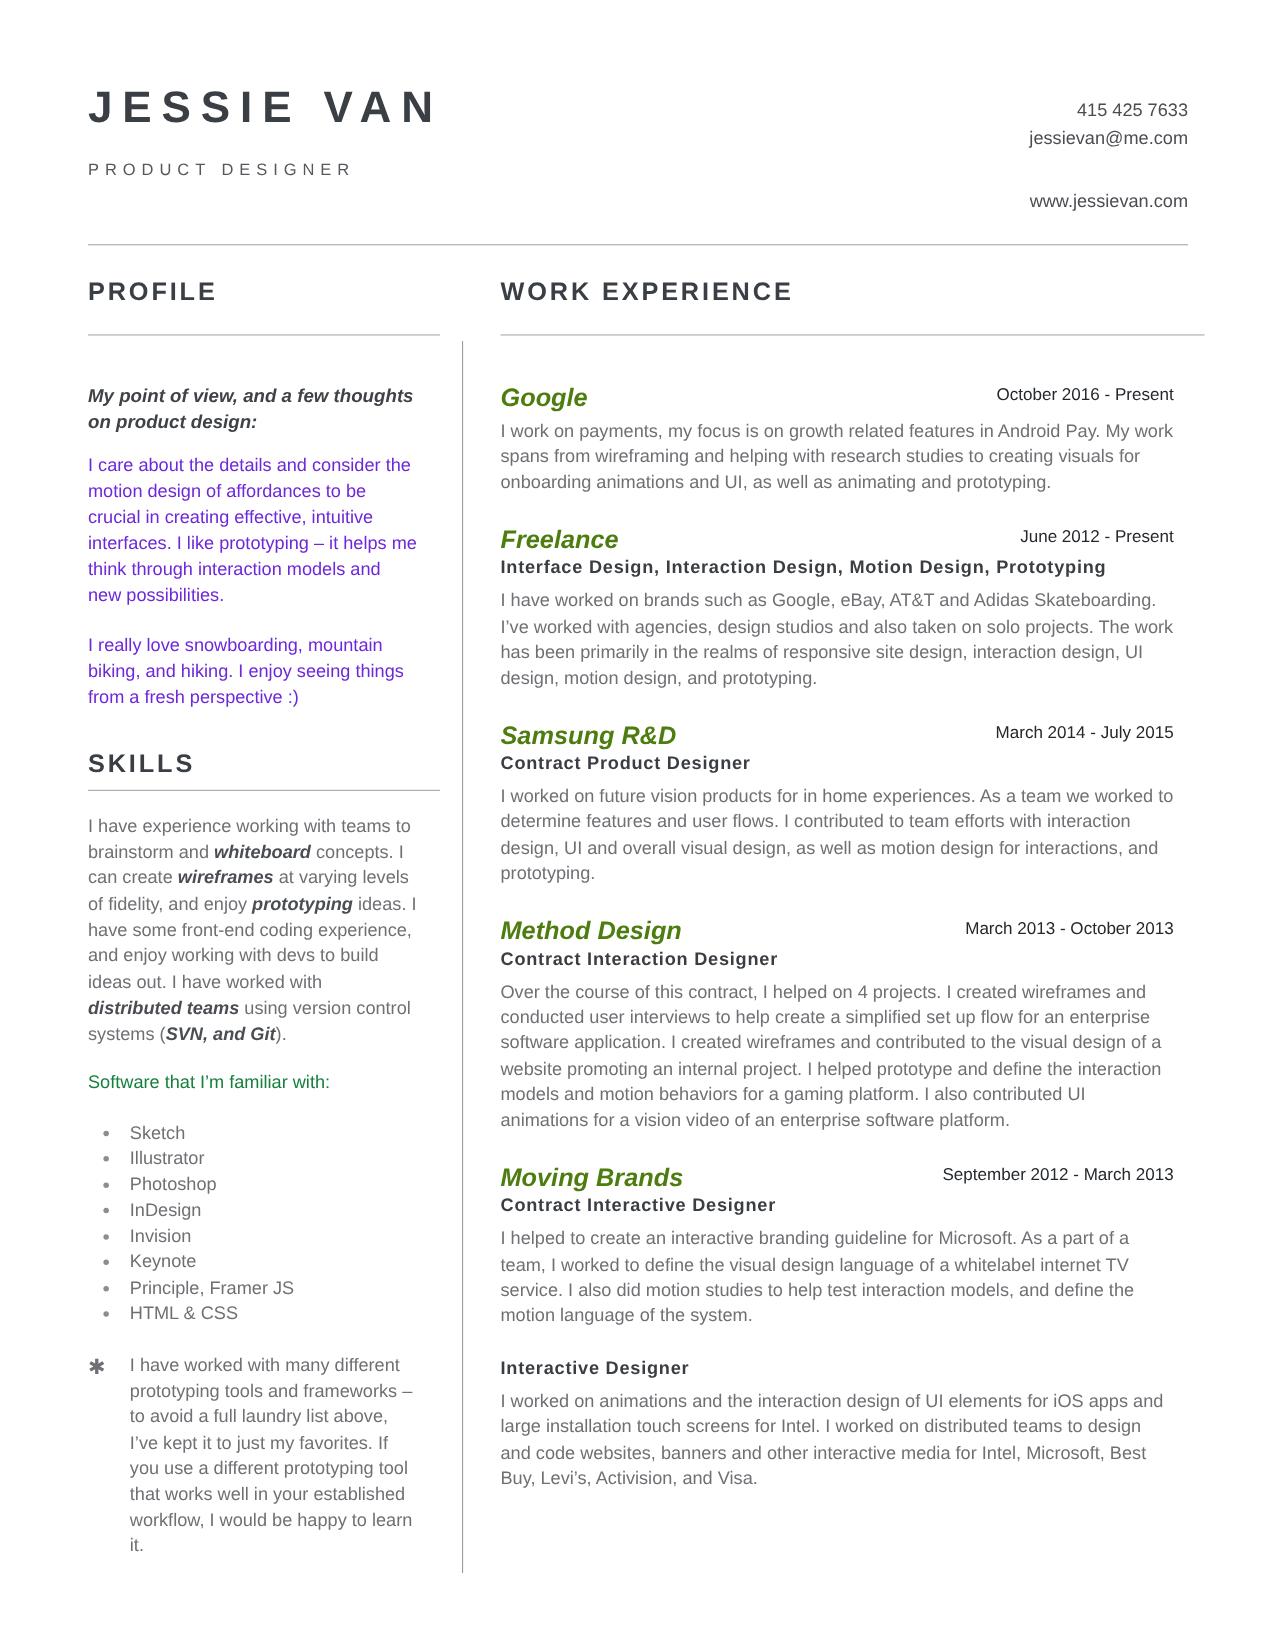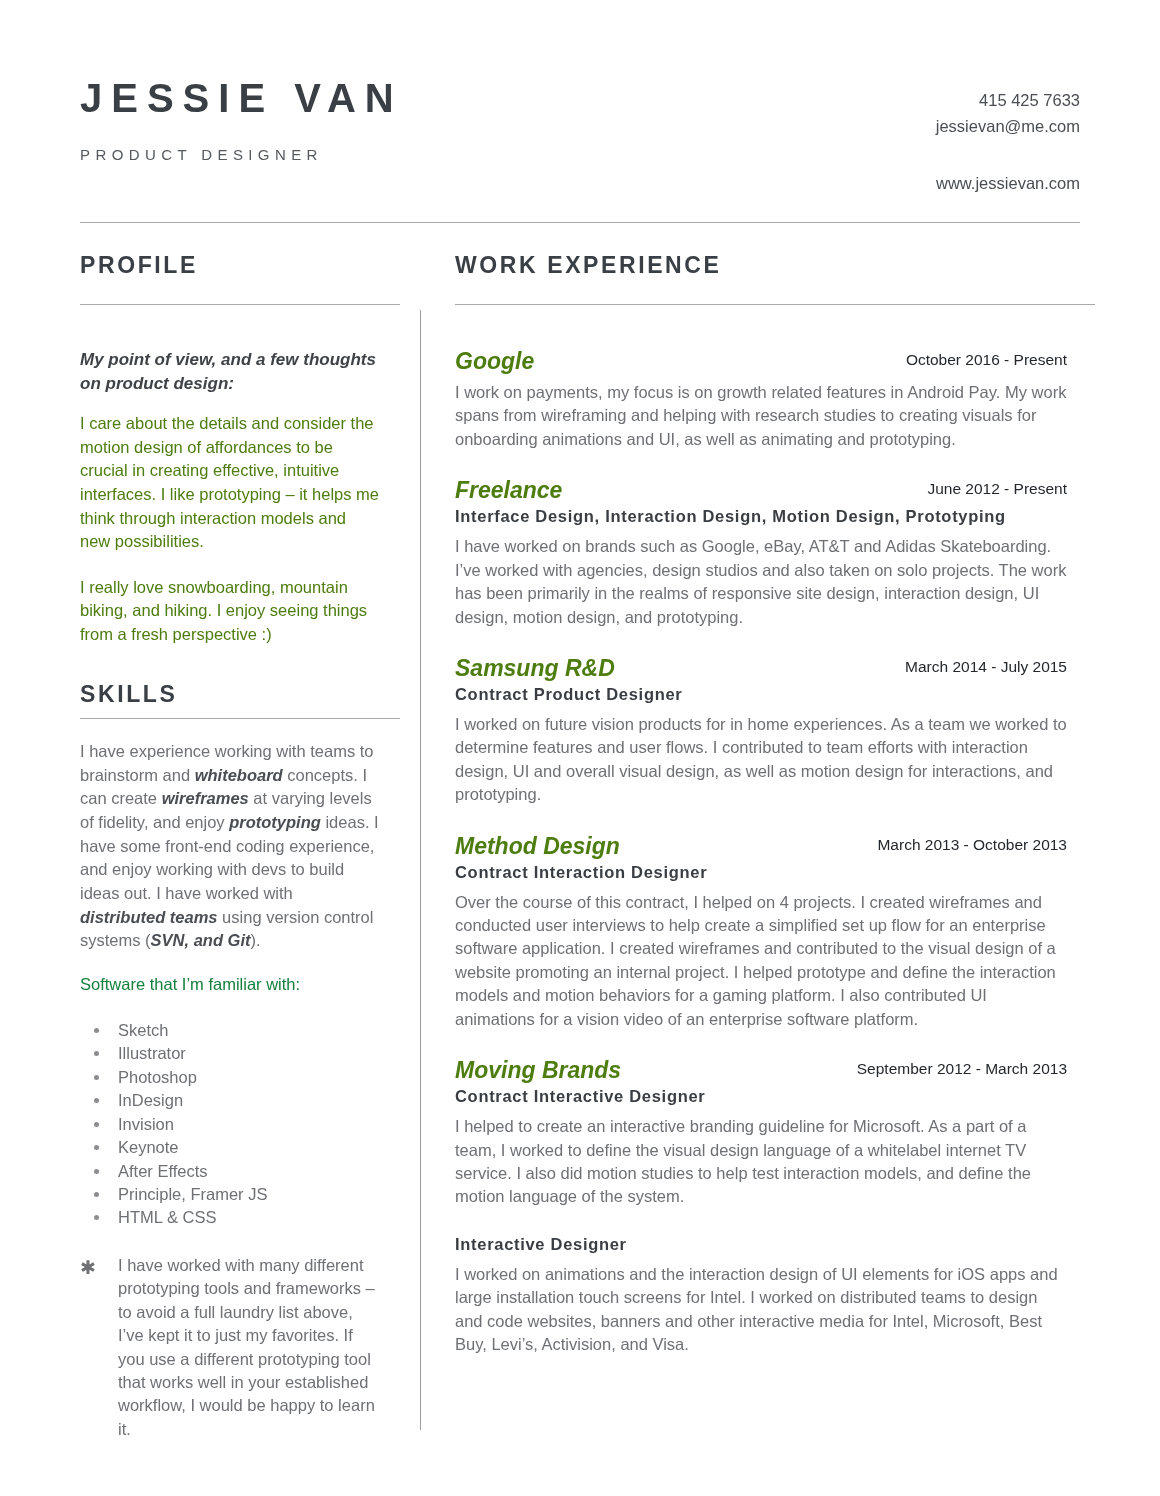--- a/index.html
+++ b/index.html
@@ -127,21 +127,21 @@
     font-style: italic;
     font-weight: bold;
     font-size: 17px;
     line-height: 1.42;
     color: #3f4247;
     margin: 0 0 16px 0;
   }
   .body-para {
     font-size: 16.5px;
     line-height: 1.43;
-    color: #4d7c0f;
+    color: #6d28d9;
     margin: 0 0 22px 0;
   }
   .skills-col {
     position: absolute;
     left: 80px;
     top: 740px;
     width: 302px;
   }
   .skills-para {
     font-size: 16.5px;
@@ -286,21 +286,20 @@
     </p>
 
     <p class="software-label">Software that I’m familiar with:</p>
     <ul class="software-list">
       <li>Sketch</li>
       <li>Illustrator</li>
       <li>Photoshop</li>
       <li>InDesign</li>
       <li>Invision</li>
       <li>Keynote</li>
-      <li>After Effects</li>
       <li>Principle, Framer JS</li>
       <li>HTML &amp; CSS</li>
     </ul>
 
     <div class="note-block">
       <div class="note-star">✱</div>
       <div class="note-text">I have worked with many different prototyping tools and frameworks – to avoid a full laundry list above, I’ve kept it to just my favorites. If you use a different prototyping tool that works well in your established workflow, I would be happy to learn it.</div>
     </div>
   </div>
 

